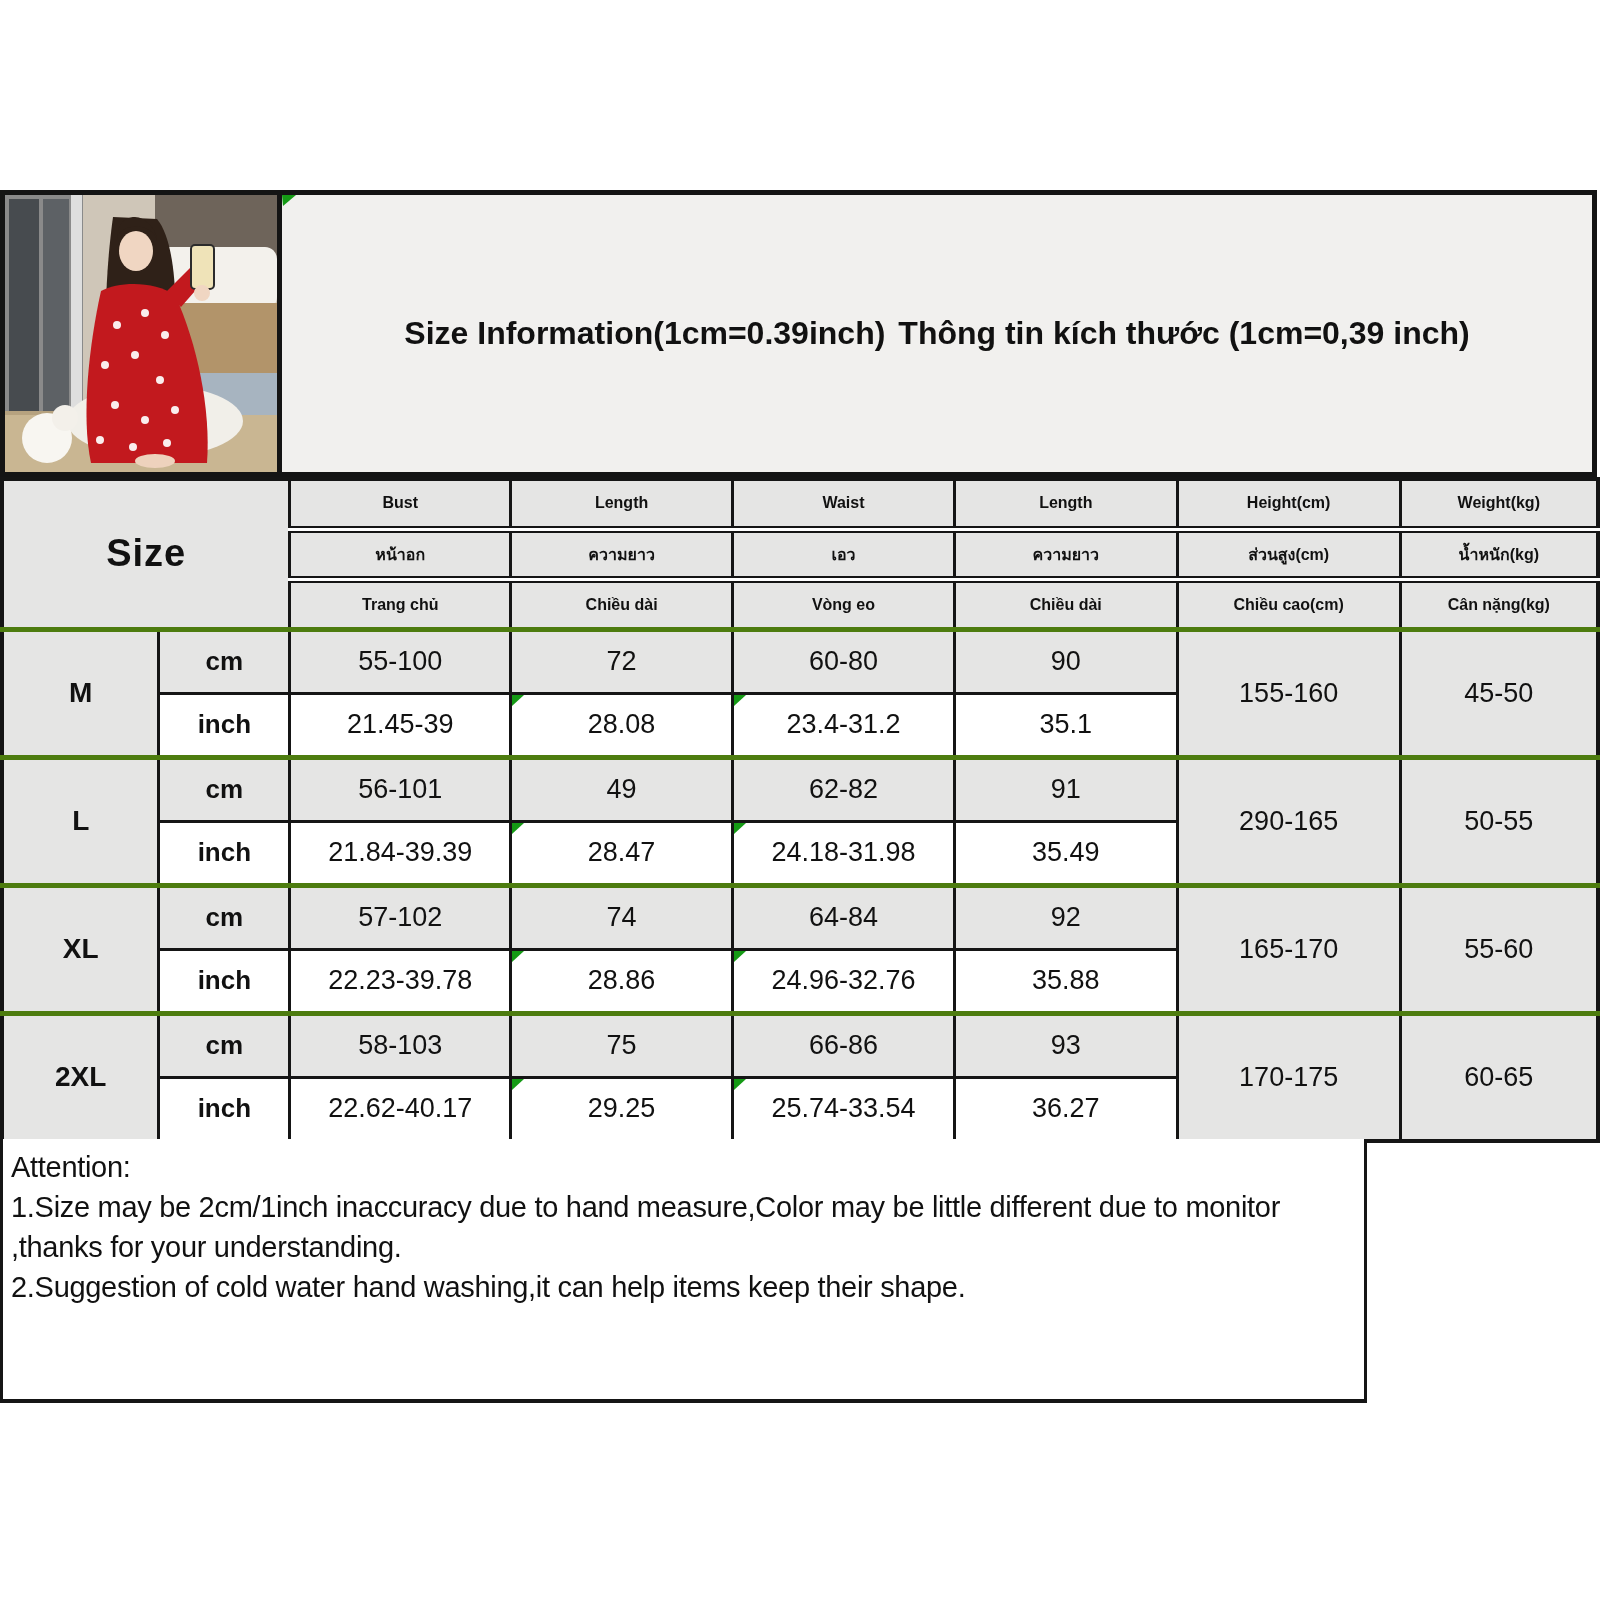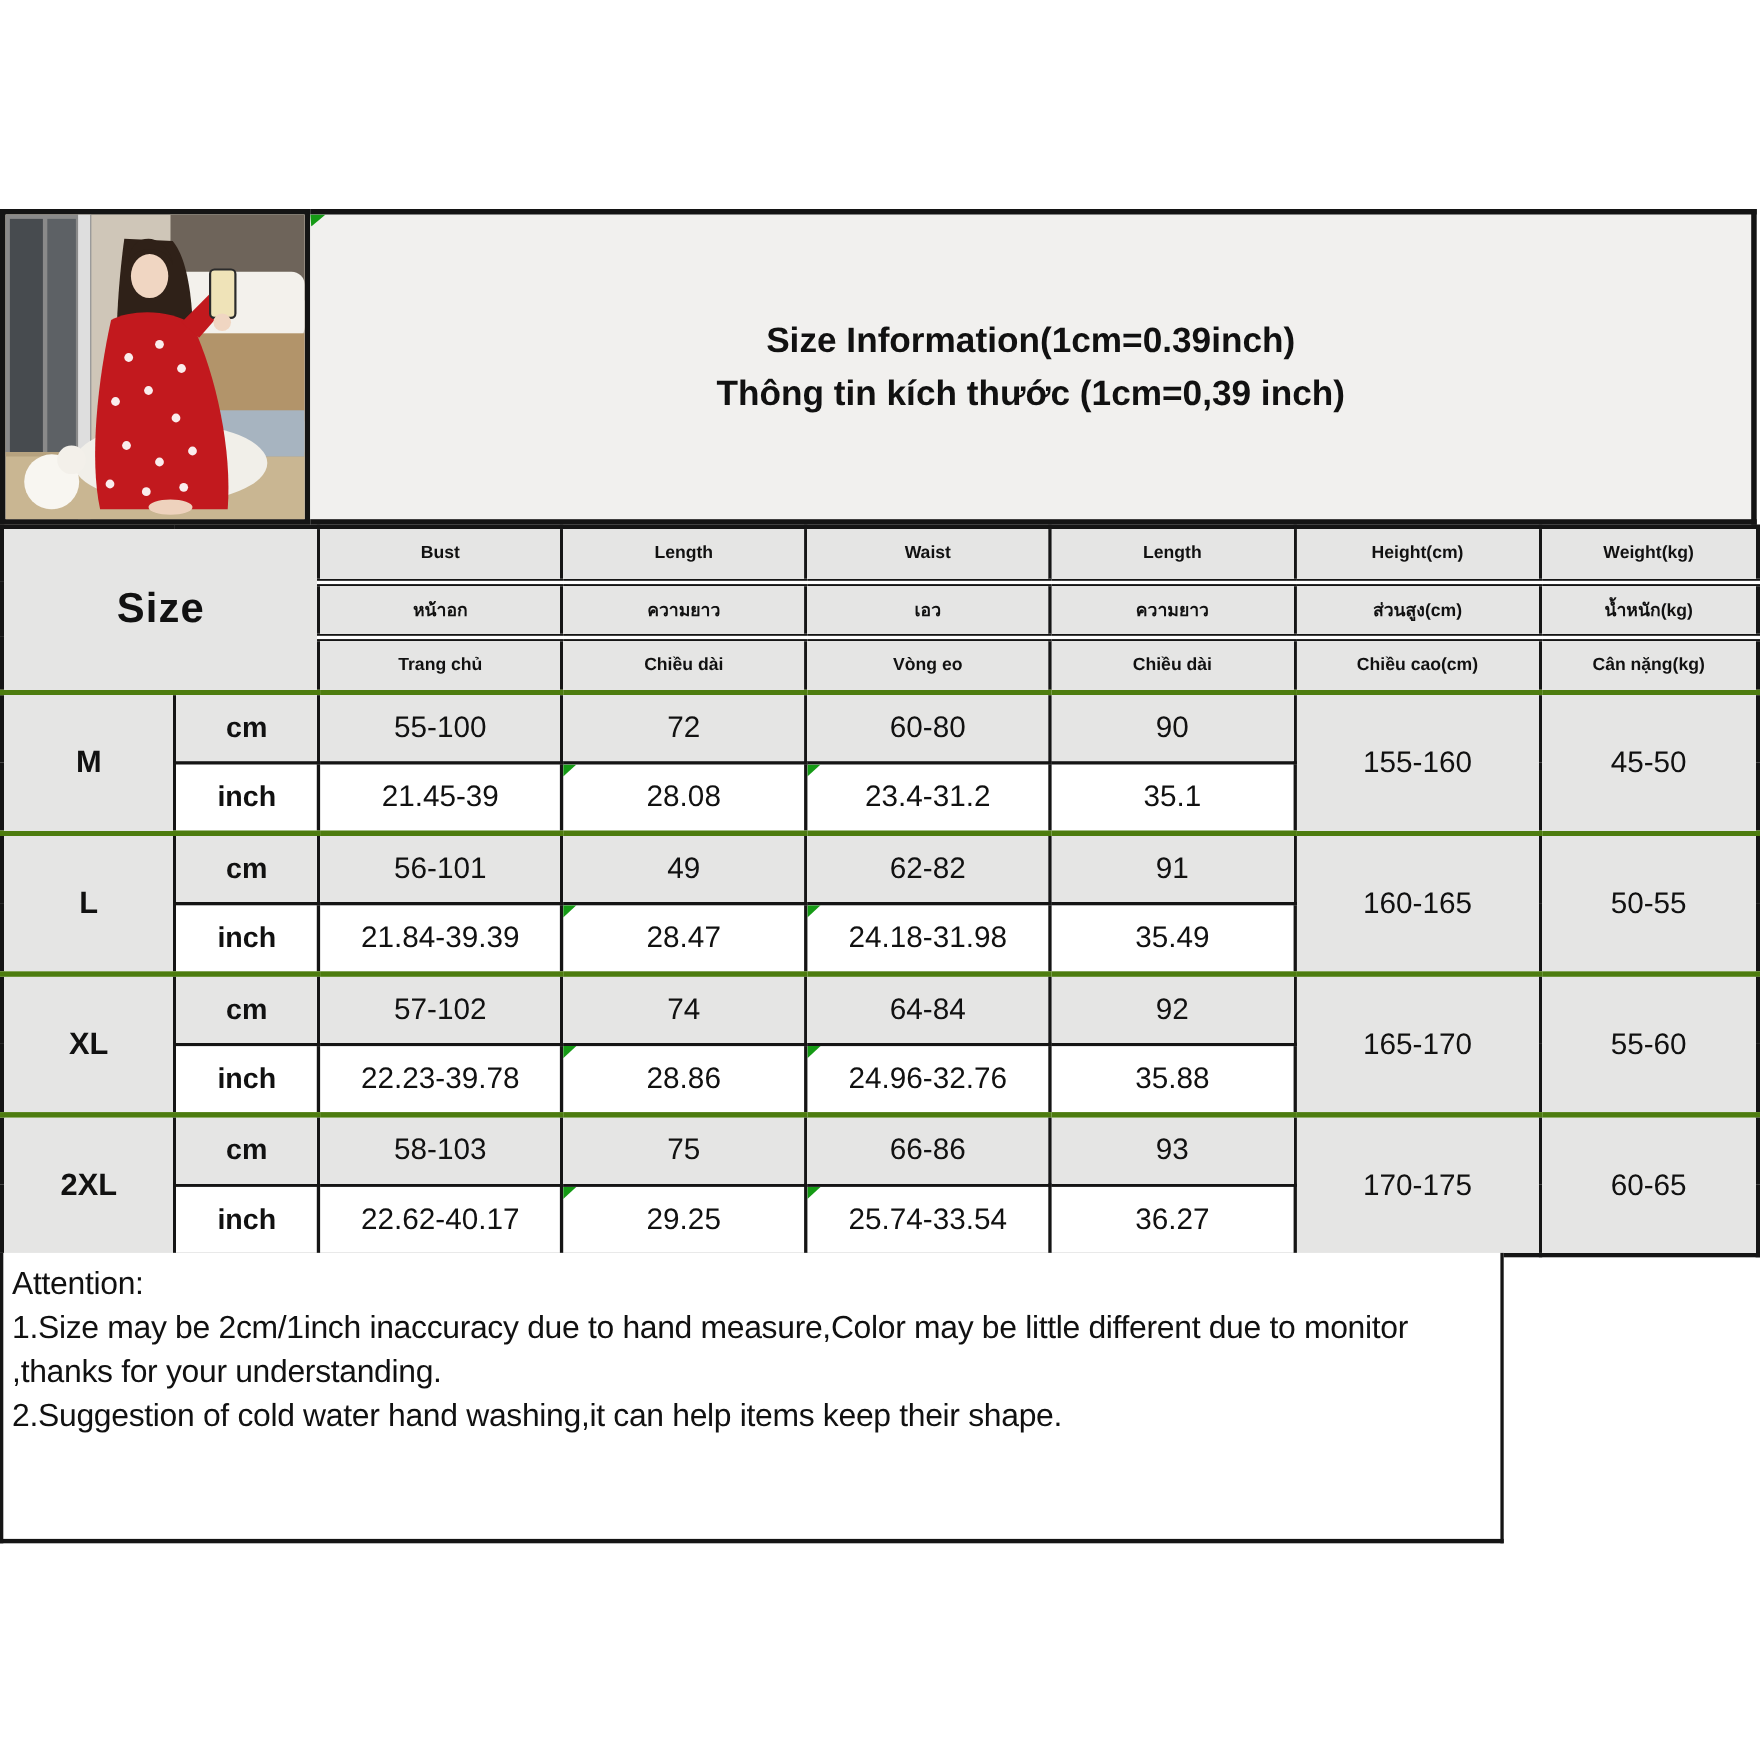--- a/index.html
+++ b/index.html
@@ -4,21 +4,21 @@
 <style>
   html,body{margin:0;padding:0;background:#ffffff;}
   .canvas{position:relative;width:1600px;height:1600px;background:#ffffff;overflow:hidden;
           font-family:"Liberation Sans","DejaVu Sans",sans-serif;color:#111;}
 
   
   .top-row{position:absolute;top:190px;left:0;width:1597px;height:287px;display:flex;}
   .photo-cell{width:282px;height:287px;box-sizing:border-box;border:5px solid #141414;background:#cfc6b8;flex:0 0 auto;}
   .photo-cell svg{display:block;width:100%;height:100%;}
   .info-cell{flex:1;box-sizing:border-box;border:5px solid #141414;border-left:none;background:#f1f0ee;
-             display:flex;flex-direction:column;align-items:center;justify-content:center;gap:13px;position:relative;}
+             display:flex;flex-direction:row;align-items:center;justify-content:center;gap:13px;position:relative;}
   .info-cell .tl{font-weight:bold;font-size:32px;line-height:1.1;text-align:center;}
   .corner-big{position:absolute;top:0;left:0;width:14px;height:11px;}
 
   
   table.size-table{position:absolute;top:477px;left:0;border-collapse:collapse;table-layout:fixed;
                    border:4px solid #151515;}
   .size-table td{border:3px solid #151515;text-align:center;vertical-align:middle;padding:0;position:relative;
                  font-size:27px;overflow:hidden;}
   .size-table tr.hr{height:50px;}
   .size-table tr.dr{height:64px;}
@@ -150,21 +150,21 @@
       <td>35.1</td>
     </tr>
 
     <tr class="dr grp">
       <td class="sz g" rowspan="2">L</td>
       <td class="unit g">cm</td>
       <td class="g">56-101</td>
       <td class="g">49</td>
       <td class="g">62-82</td>
       <td class="g">91</td>
-      <td class="g" rowspan="2">160-165</td>
+      <td class="g" rowspan="2">290-165</td>
       <td class="g" rowspan="2">50-55</td>
     </tr>
     <tr class="dr in">
       <td class="unit">inch</td>
       <td>21.84-39.39</td>
       <td>28.47<i class="mk-ico"></i></td>
       <td>24.18-31.98<i class="mk-ico"></i></td>
       <td>35.49</td>
     </tr>
 

